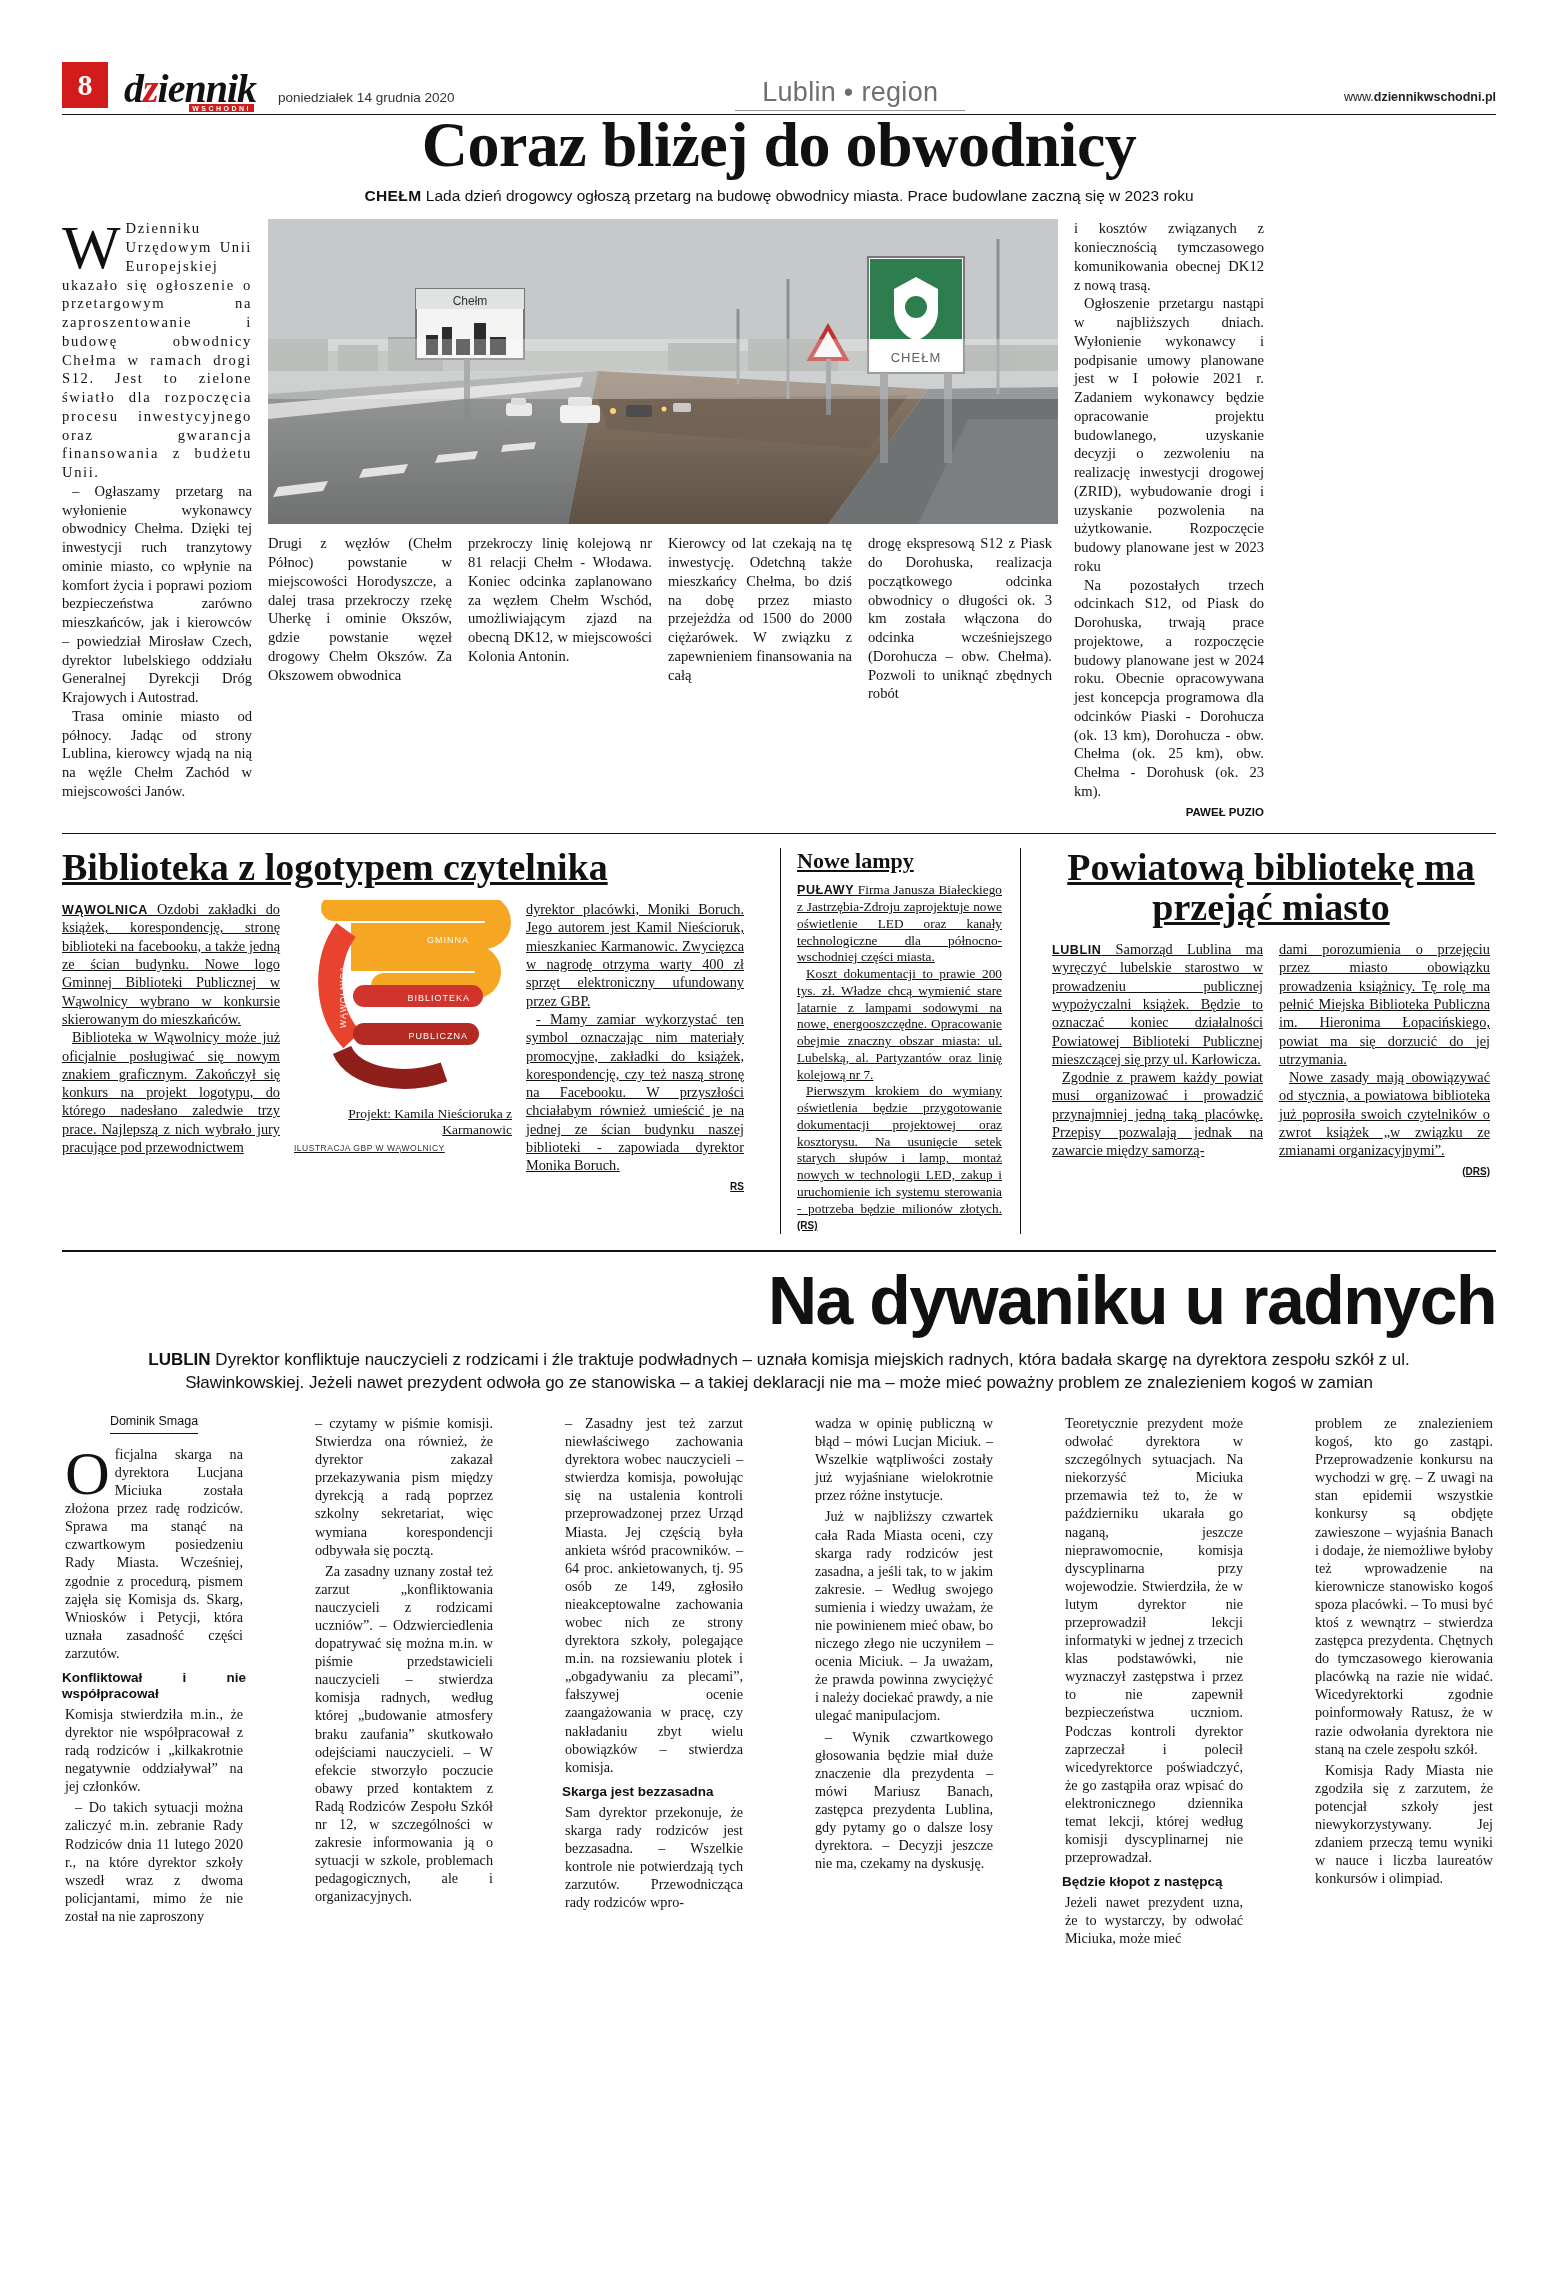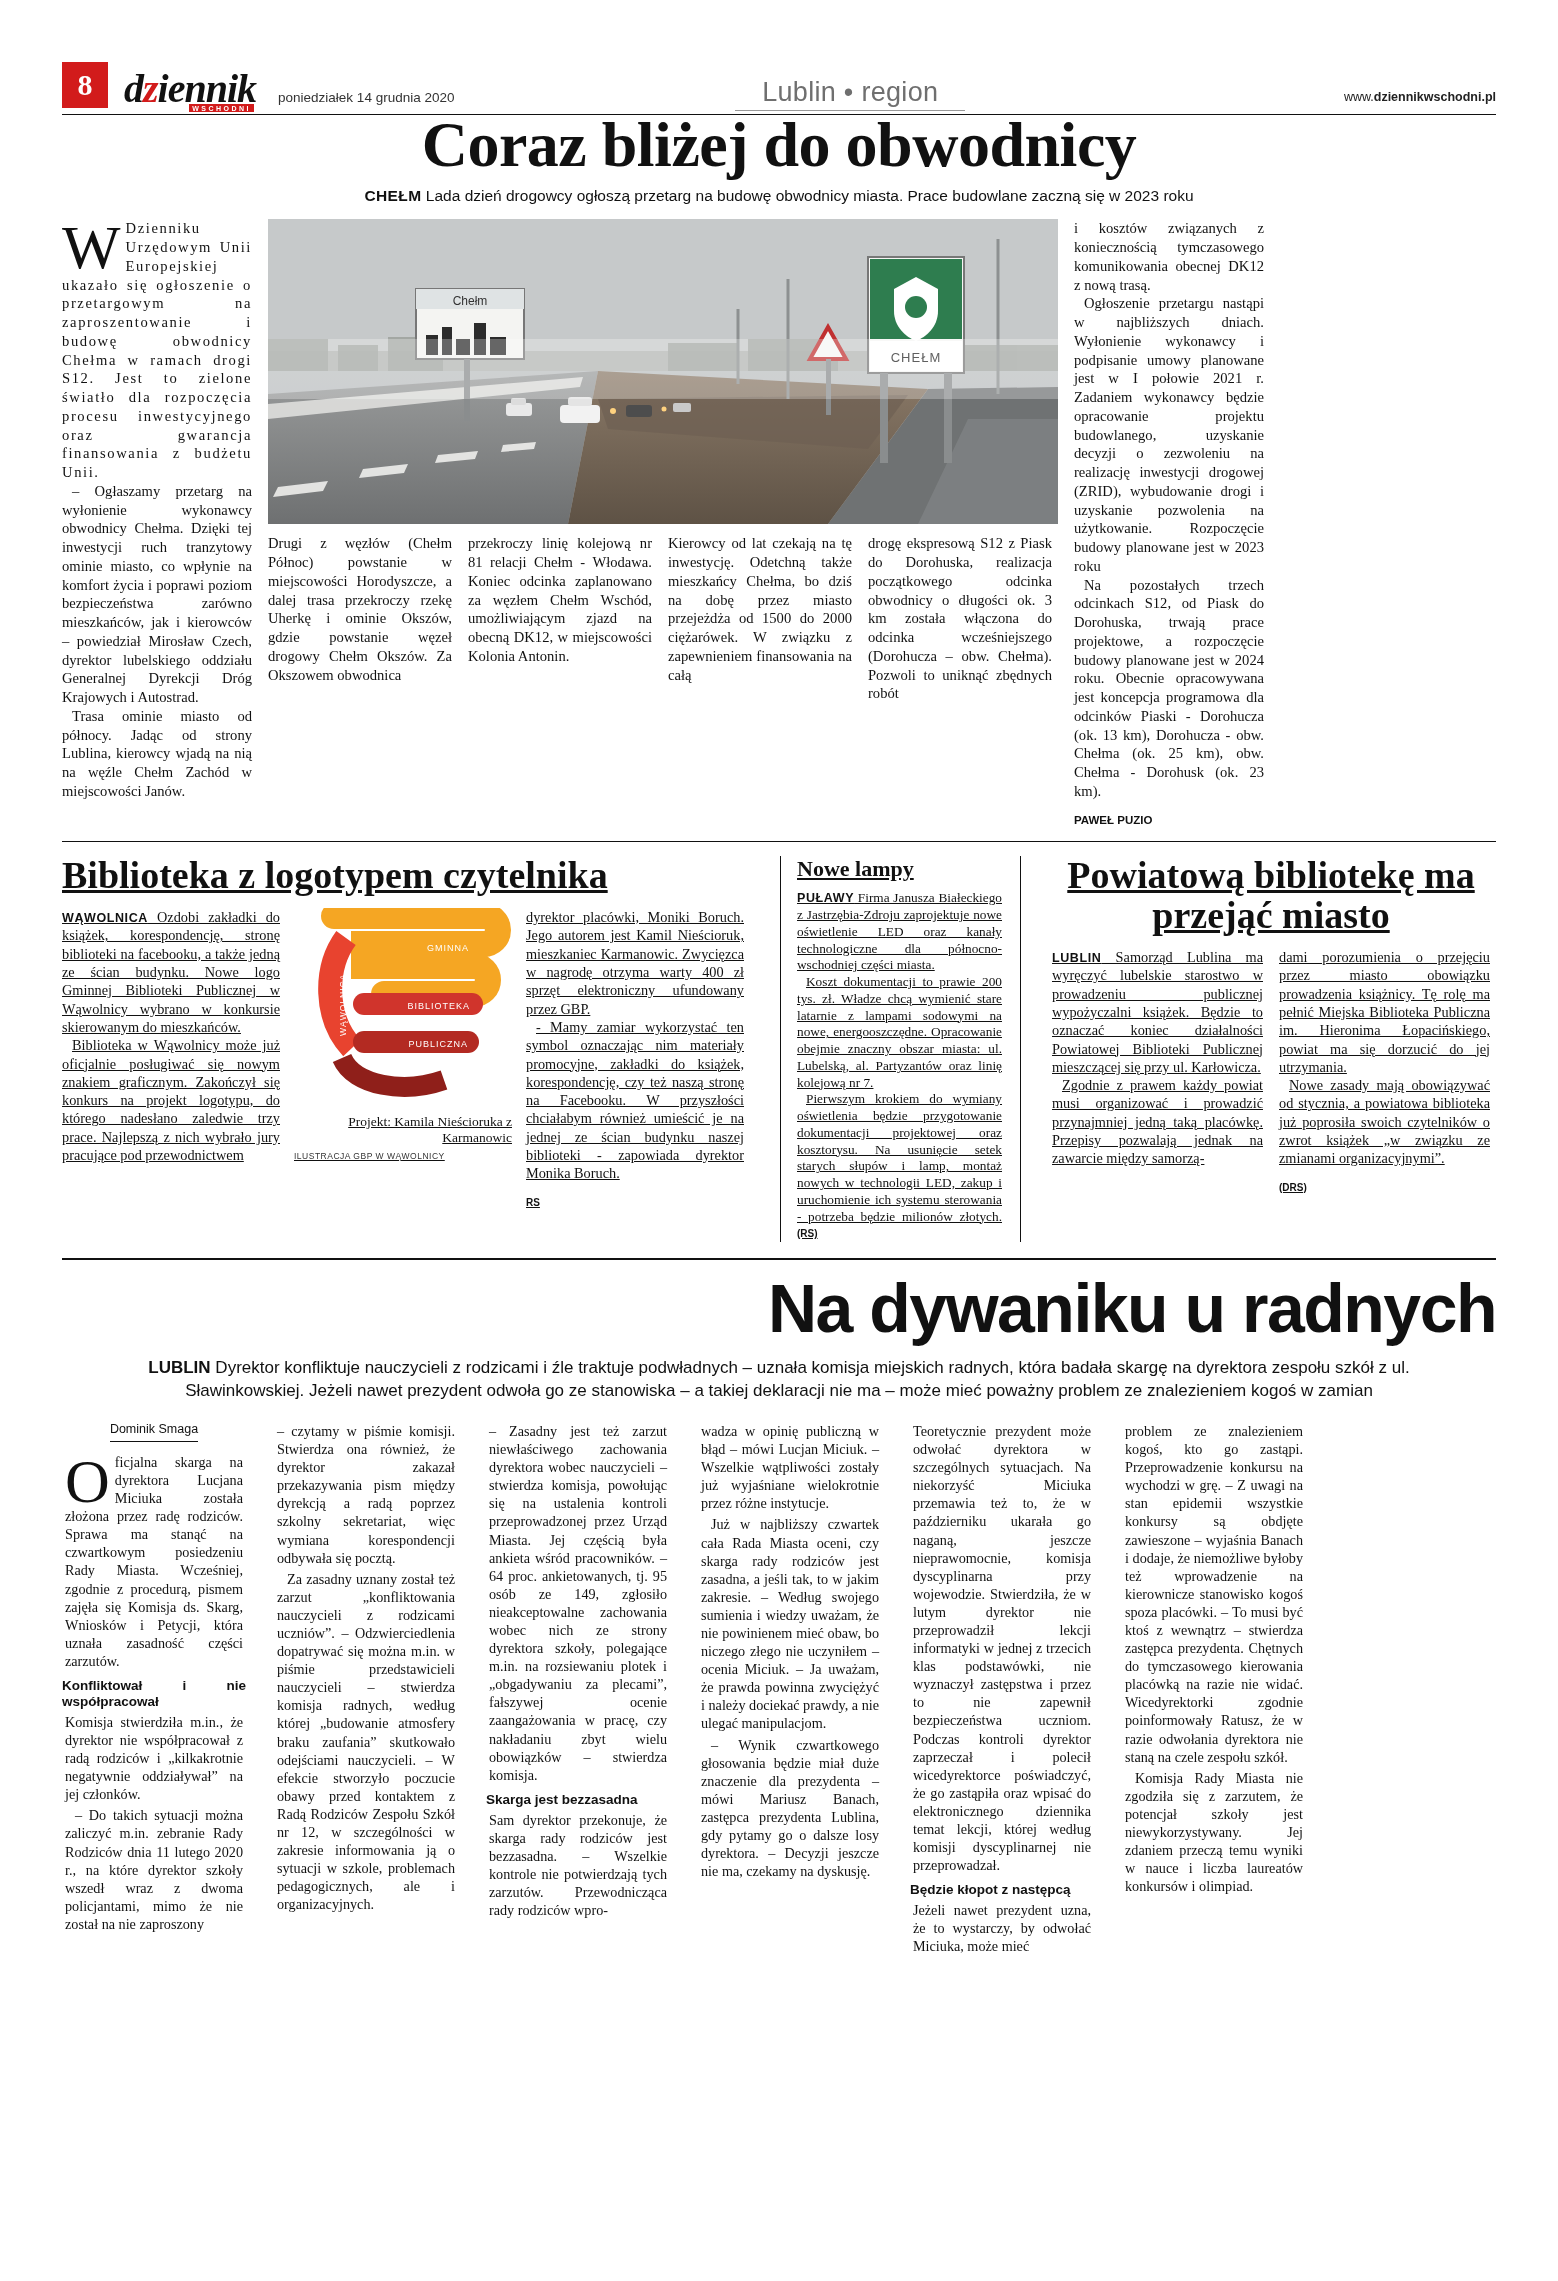--- a/index.html
+++ b/index.html
@@ -81,21 +81,21 @@
 
   .photo-box { position:relative; width:790px; height:305px; overflow:hidden; background:#b9bcbd; }
   .photo-credit {
     position:absolute; right:2px; top:108px; transform:rotate(-90deg);
     transform-origin:right top; font-family:"Liberation Sans", sans-serif;
     font-size:8px; letter-spacing:1px; color:#fff; white-space:nowrap;
   }
   .under-photo { display:flex; gap:16px; margin-top:10px; }
   .up-col { width:184px; font-size:14.6px; line-height:1.285; text-align:justify; }
   .up-col p { margin:0; text-indent:0; }
-  .sign { text-align:left; font-family:"Liberation Sans", sans-serif; font-weight:bold; font-size:11.5px; margin-top:12px; }
+  .sign { text-align:right; font-family:"Liberation Sans", sans-serif; font-weight:bold; font-size:11.5px; margin-top:4px; }
 
   
   .rule { border-top:1px solid #111; margin:14px 0 0 0; }
 
   
   .mid { display:flex; gap:18px; margin-top:14px;text-decoration:underline; }
   .mid-left { width:700px; }
   .mid-mid { width:222px; }
   .mid-right { width:470px; }
   .vline { border-left:1px solid #111; }
@@ -145,21 +145,21 @@
     font-size:68px; line-height:1.0; margin:14px 0 14px 0; letter-spacing:-1.5px;
   }
   .lead2 {
     text-align:center; font-family:"Liberation Sans", sans-serif; font-size:17px;
     line-height:1.38; margin:0 auto 16px auto; width:1290px;
   }
   .byline {
     font-family:"Liberation Sans", sans-serif; font-size:12.5px; text-align:center;
     border-bottom:1px solid #111; padding-bottom:3px; margin-bottom:8px; display:inline-block;
   }
-  .bottom-grid { display:flex; gap:28px; }
+  .bottom-grid { display:flex; gap:28px;justify-content:space-between; }
   .b-col { width:184px; font-size:14.2px; line-height:1.275; text-align:justify; }
   .b-col p { margin:3px; text-indent:10px; }
   .b-col p.first { text-indent:0; }
   .sub { font-family:"Liberation Sans", sans-serif; font-weight:bold; font-size:13.5px; margin:8px 0 3px 0; line-height:1.18; }
   .dropcap2 {
     float:left; font-family:"Liberation Serif", serif;
     font-size:62px; line-height:48px; padding:4px 5px 0 0;
   }
 </style>
 </head>

